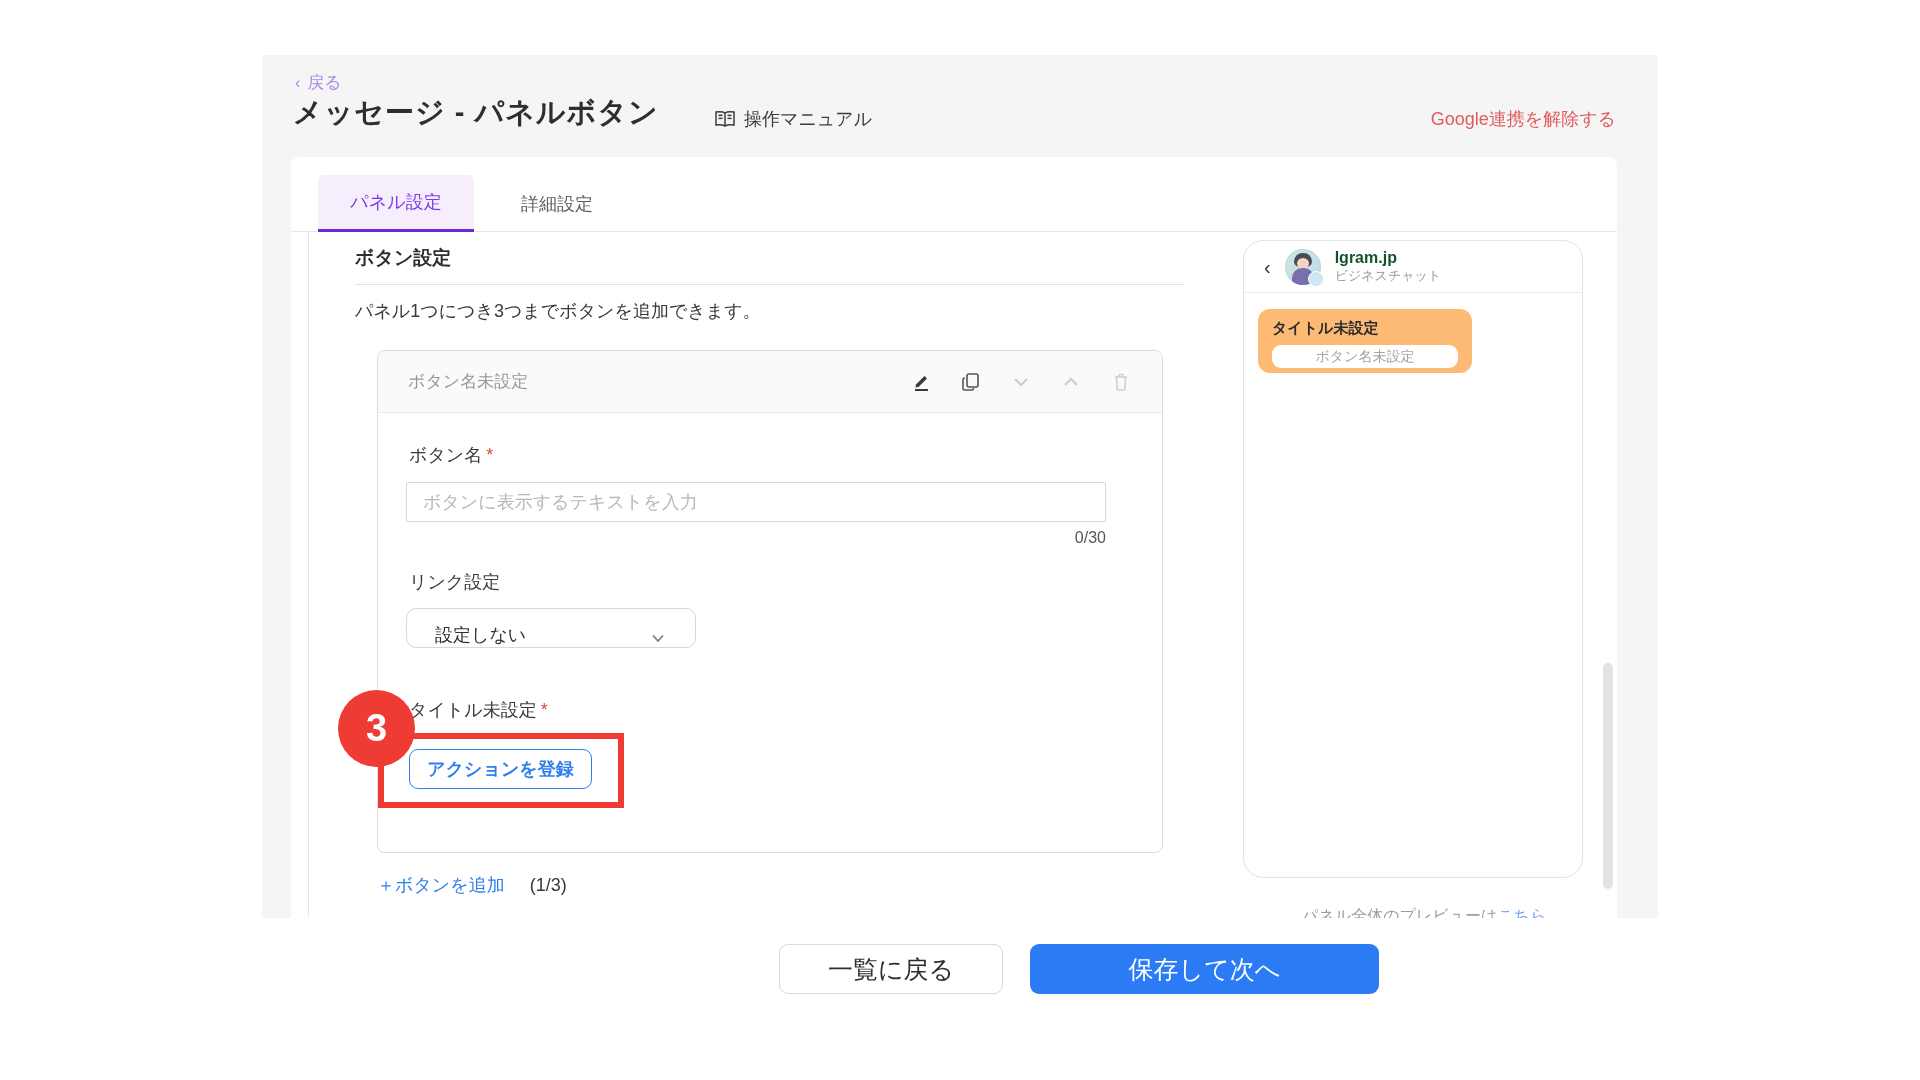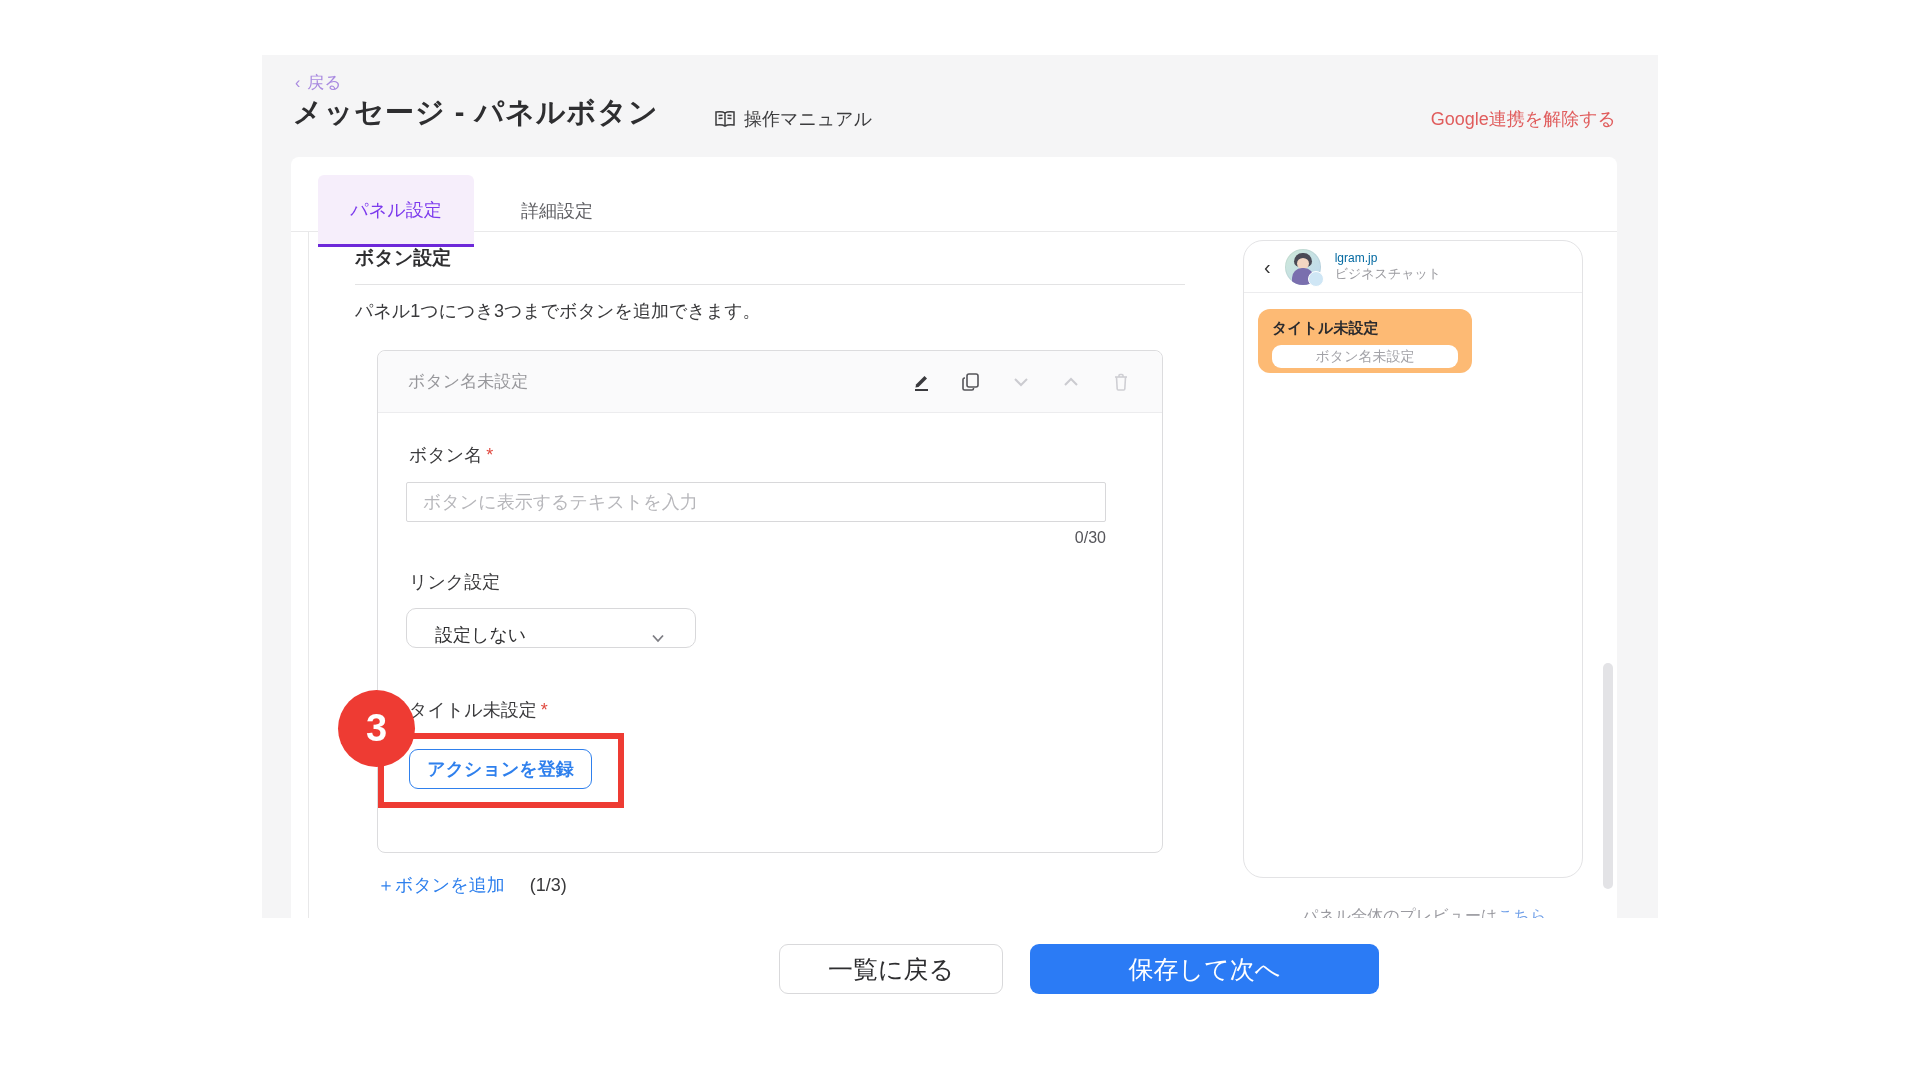--- a/index.html
+++ b/index.html
@@ -14,21 +14,21 @@
   .back-link .chev { font-size:16px; }
   .page-title { position:absolute; left:31px; top:38px; font-size:29px; font-weight:bold; color:#2e2e30; letter-spacing:1px; }
   .manual-link { position:absolute; left:452px; top:52px; display:flex; align-items:center; gap:8px; font-size:18px; color:#3c3c3e; cursor:pointer; }
   .google-link { position:absolute; right:42px; top:52px; font-size:18px; color:var(--red-link,#e05c5c); cursor:pointer; }
 
   
   .card { position:absolute; left:29px; top:102px; width:1326px; height:870px; background:#fff; border-radius:8px; }
 
   
   .tabbar { position:absolute; left:0; top:0; width:100%; height:75px; border-bottom:1px solid #e9e9ea; }
-  .tab { position:absolute; top:18px; height:72px; display:flex; align-items:center; justify-content:center; font-size:18px; cursor:pointer; }
+  .tab { position:absolute; top:18px; height:57px; display:flex; align-items:center; justify-content:center; font-size:18px; cursor:pointer; }
   .tab.active { left:27px; width:156px; background:var(--purple-light,#f6eefb); color:var(--purple,#7c3aed); border-bottom:3px solid var(--purple-underline,#6d28d9); border-radius:6px 6px 0 0; }
   .tab.inactive { left:196px; width:140px; color:#5f5f63; }
 
   
   .content-edge { position:absolute; left:17px; top:75px; bottom:0; width:1px; background:#e8e8e9; }
   .section-heading { position:absolute; left:64px; top:88px; font-size:19px; font-weight:bold; color:#2f2f31; }
   .section-divider { position:absolute; left:64px; top:127px; width:830px; height:1px; background:#e3e3e4; }
   .section-desc { position:absolute; left:64px; top:142px; font-size:18px; color:#3a3a3c; }
 
   
@@ -61,21 +61,21 @@
   .pv-header { position:absolute; left:0; top:0; width:100%; height:52px; display:flex; align-items:center; padding:0 20px; gap:14px; border-bottom:1px solid #ececee; }
   .pv-back { font-size:20px; color:#333; cursor:pointer; line-height:1; }
   .pv-avatar { position:relative; width:36px; height:36px; border-radius:50%; background:linear-gradient(135deg,#cfe9d8,#bcd8f0); overflow:visible; flex:0 0 auto; }
   .pv-avatar .hair { position:absolute; left:9px; top:4px; width:18px; height:14px; border-radius:9px 9px 6px 6px; background:#4a4a55; }
   .pv-avatar .face { position:absolute; left:12px; top:9px; width:12px; height:11px; border-radius:50%; background:#f3d6c2; }
   .pv-avatar .torso { position:absolute; left:7px; top:19px; width:22px; height:17px; border-radius:10px 10px 0 0; background:#7a6fae; }
   .pv-avatar { box-shadow:inset 0 0 0 1px rgba(0,0,0,.05); }
   .pv-avatar .clip { position:absolute; inset:0; border-radius:50%; overflow:hidden; }
   .pv-avatar .bubble { position:absolute; right:-3px; bottom:-2px; width:16px; height:16px; border-radius:50%; background:#cfe6f5; border:1px solid #fff; }
   .pv-names { display:flex; flex-direction:column; line-height:1.25; }
-  .pv-name { font-size:12px; font-weight:normal; color:#0369a1; }
+  .pv-name { font-size:16px; font-weight:bold; color:#14532d; }
   .pv-sub { font-size:13px; color:#9b9ba0; }
 
   .pv-msg-card { position:absolute; left:14px; top:68px; width:214px; height:64px; background:#fdba74; border-radius:12px; padding:10px 14px; }
   .pv-msg-title { font-size:15px; font-weight:bold; color:#2b2b2e; }
   .pv-msg-btn { margin-top:7px; width:186px; height:23px; background:#fff; border-radius:9px; display:flex; align-items:center; justify-content:center; font-size:14px; color:#a3a3a8; cursor:pointer; }
 
   
   .pv-caption { position:absolute; left:1040px; top:851px; width:320px; font-size:16px; color:#9a9aa0; white-space:nowrap; }
   .pv-caption .lnk { color:#6f9fe8; cursor:pointer; }
 

